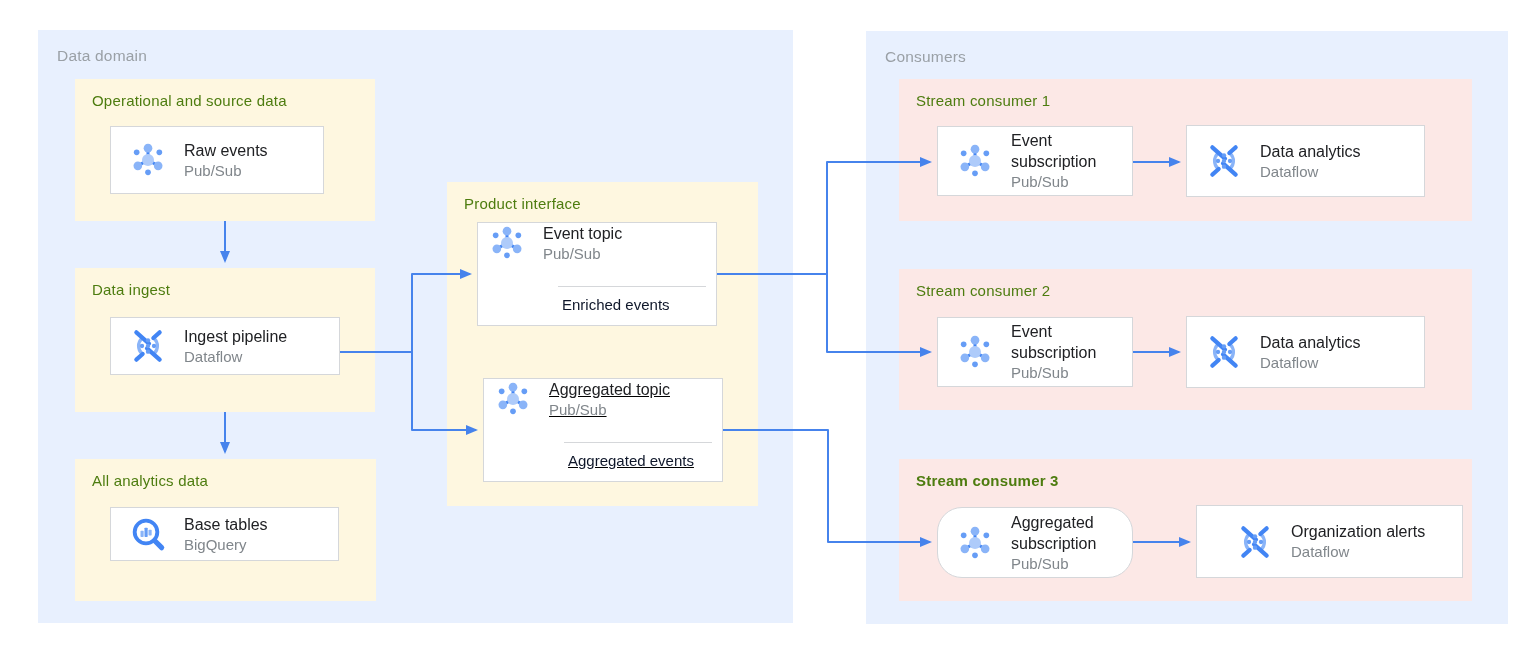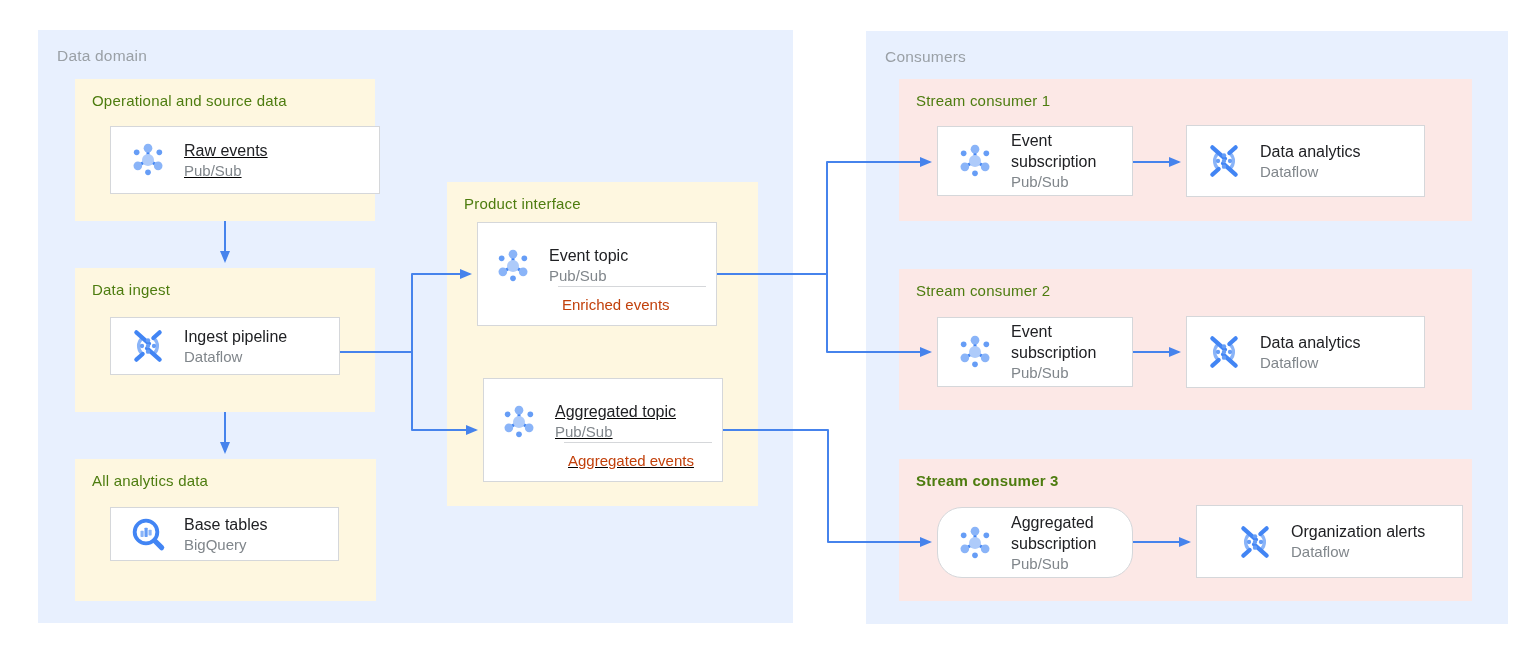--- a/index.html
+++ b/index.html
@@ -15,23 +15,23 @@
   .zone-title{position:absolute;left:17px;top:13px;font-size:15px;color:#4d7c0f;letter-spacing:.2px;}
 
   .card{position:absolute;background:#ffffff;border:1px solid #d5d7da;box-sizing:border-box;
         display:flex;align-items:center;padding-left:17px;gap:16px;}
   .card-icon{width:40px;height:40px;flex:0 0 40px;}
   .card-text{display:flex;flex-direction:column;justify-content:center;}
   .card-title{font-size:16px;color:#202124;line-height:21px;}
   .card-sub{font-size:15px;color:#80868b;line-height:20px;}
 
   .topic-card{display:block;padding-left:0;}
-  .topic-top{display:flex;align-items:flex-end;height:63px;padding-left:15px;gap:16px;}
+  .topic-top{display:flex;align-items:flex-start;height:63px;padding-left:9px;gap:16px;}
   .divider{height:1px;background:#d5d7da;margin:0 10px 0 80px;}
-  .topic-footer{margin-left:84px;margin-top:9px;font-size:15px;color:#c2410c;}
+  .topic-footer{margin-left:84px;margin-top:9px;font-size:15px;color:#0f172a;}
 
   #arrows{position:absolute;left:0;top:0;pointer-events:none;}
   #symdefs{position:absolute;width:0;height:0;overflow:hidden;}
 </style>
 </head>
 <body>
 
 <svg id="symdefs" xmlns="http://www.w3.org/2000/svg" aria-hidden="true">
   <defs>
     <symbol id="sym-pubsub" viewBox="0 0 24 24">
@@ -108,21 +108,21 @@
   </div>
 
   <div class="zone pink" style="left:899px;top:269px;width:573px;height:141px;">
     <div class="zone-title">Stream consumer 2</div>
   </div>
 
   <div class="zone pink" style="left:899px;top:459px;width:573px;height:142px;font-weight:bold;">
     <div class="zone-title">Stream consumer 3</div>
   </div>
 
-  <div class="card" style="left:110px;top:126px;width:270px;height:68px;text-decoration:underline;">
+  <div class="card" style="left:110px;top:126px;width:214px;height:68px;">
     <svg class="card-icon">
         <use href="#sym-pubsub"></use>
       </svg>
     <div class="card-text">
       <span class="card-title">Raw events</span>
       <span class="card-sub">Pub/Sub</span>
     </div>
   </div>
 
   <div class="card" style="left:110px;top:317px;width:230px;height:58px;">

